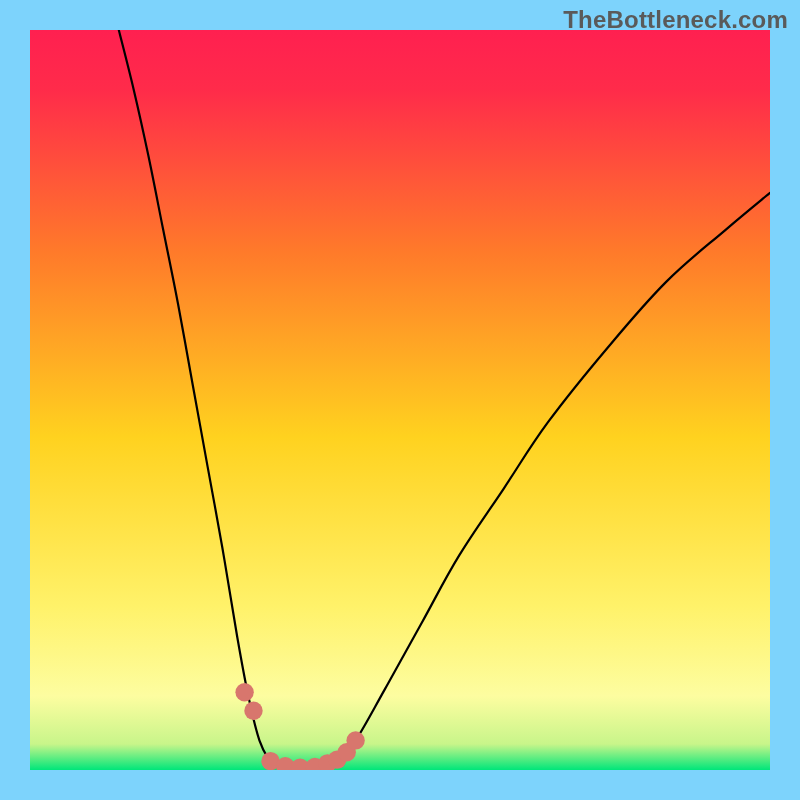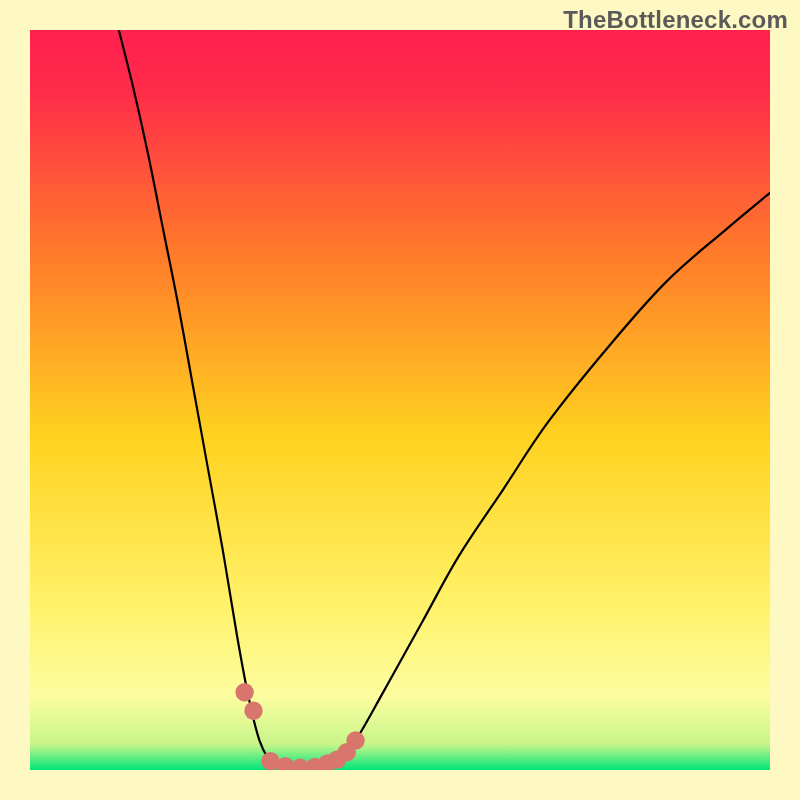--- a/index.html
+++ b/index.html
@@ -1,21 +1,21 @@
 <!DOCTYPE html>
 <html><head>
 <meta charset="utf-8">
 <style>
   * { margin: 0; padding: 0; box-sizing: border-box; }
   html, body { width: 800px; height: 800px; overflow: hidden; background: #000; }
   .frame {
     position: relative;
     width: 800px;
     height: 800px;
-    background: #fef9c3;
+    background: #7dd3fc;
   }
   .watermark {
     position: absolute;
     top: 6px;
     right: 12px;
     font-family: Arial, Helvetica, sans-serif;
     font-size: 24px;
     font-weight: 600;
     color: #5a5a5a;
     letter-spacing: 0.2px;

